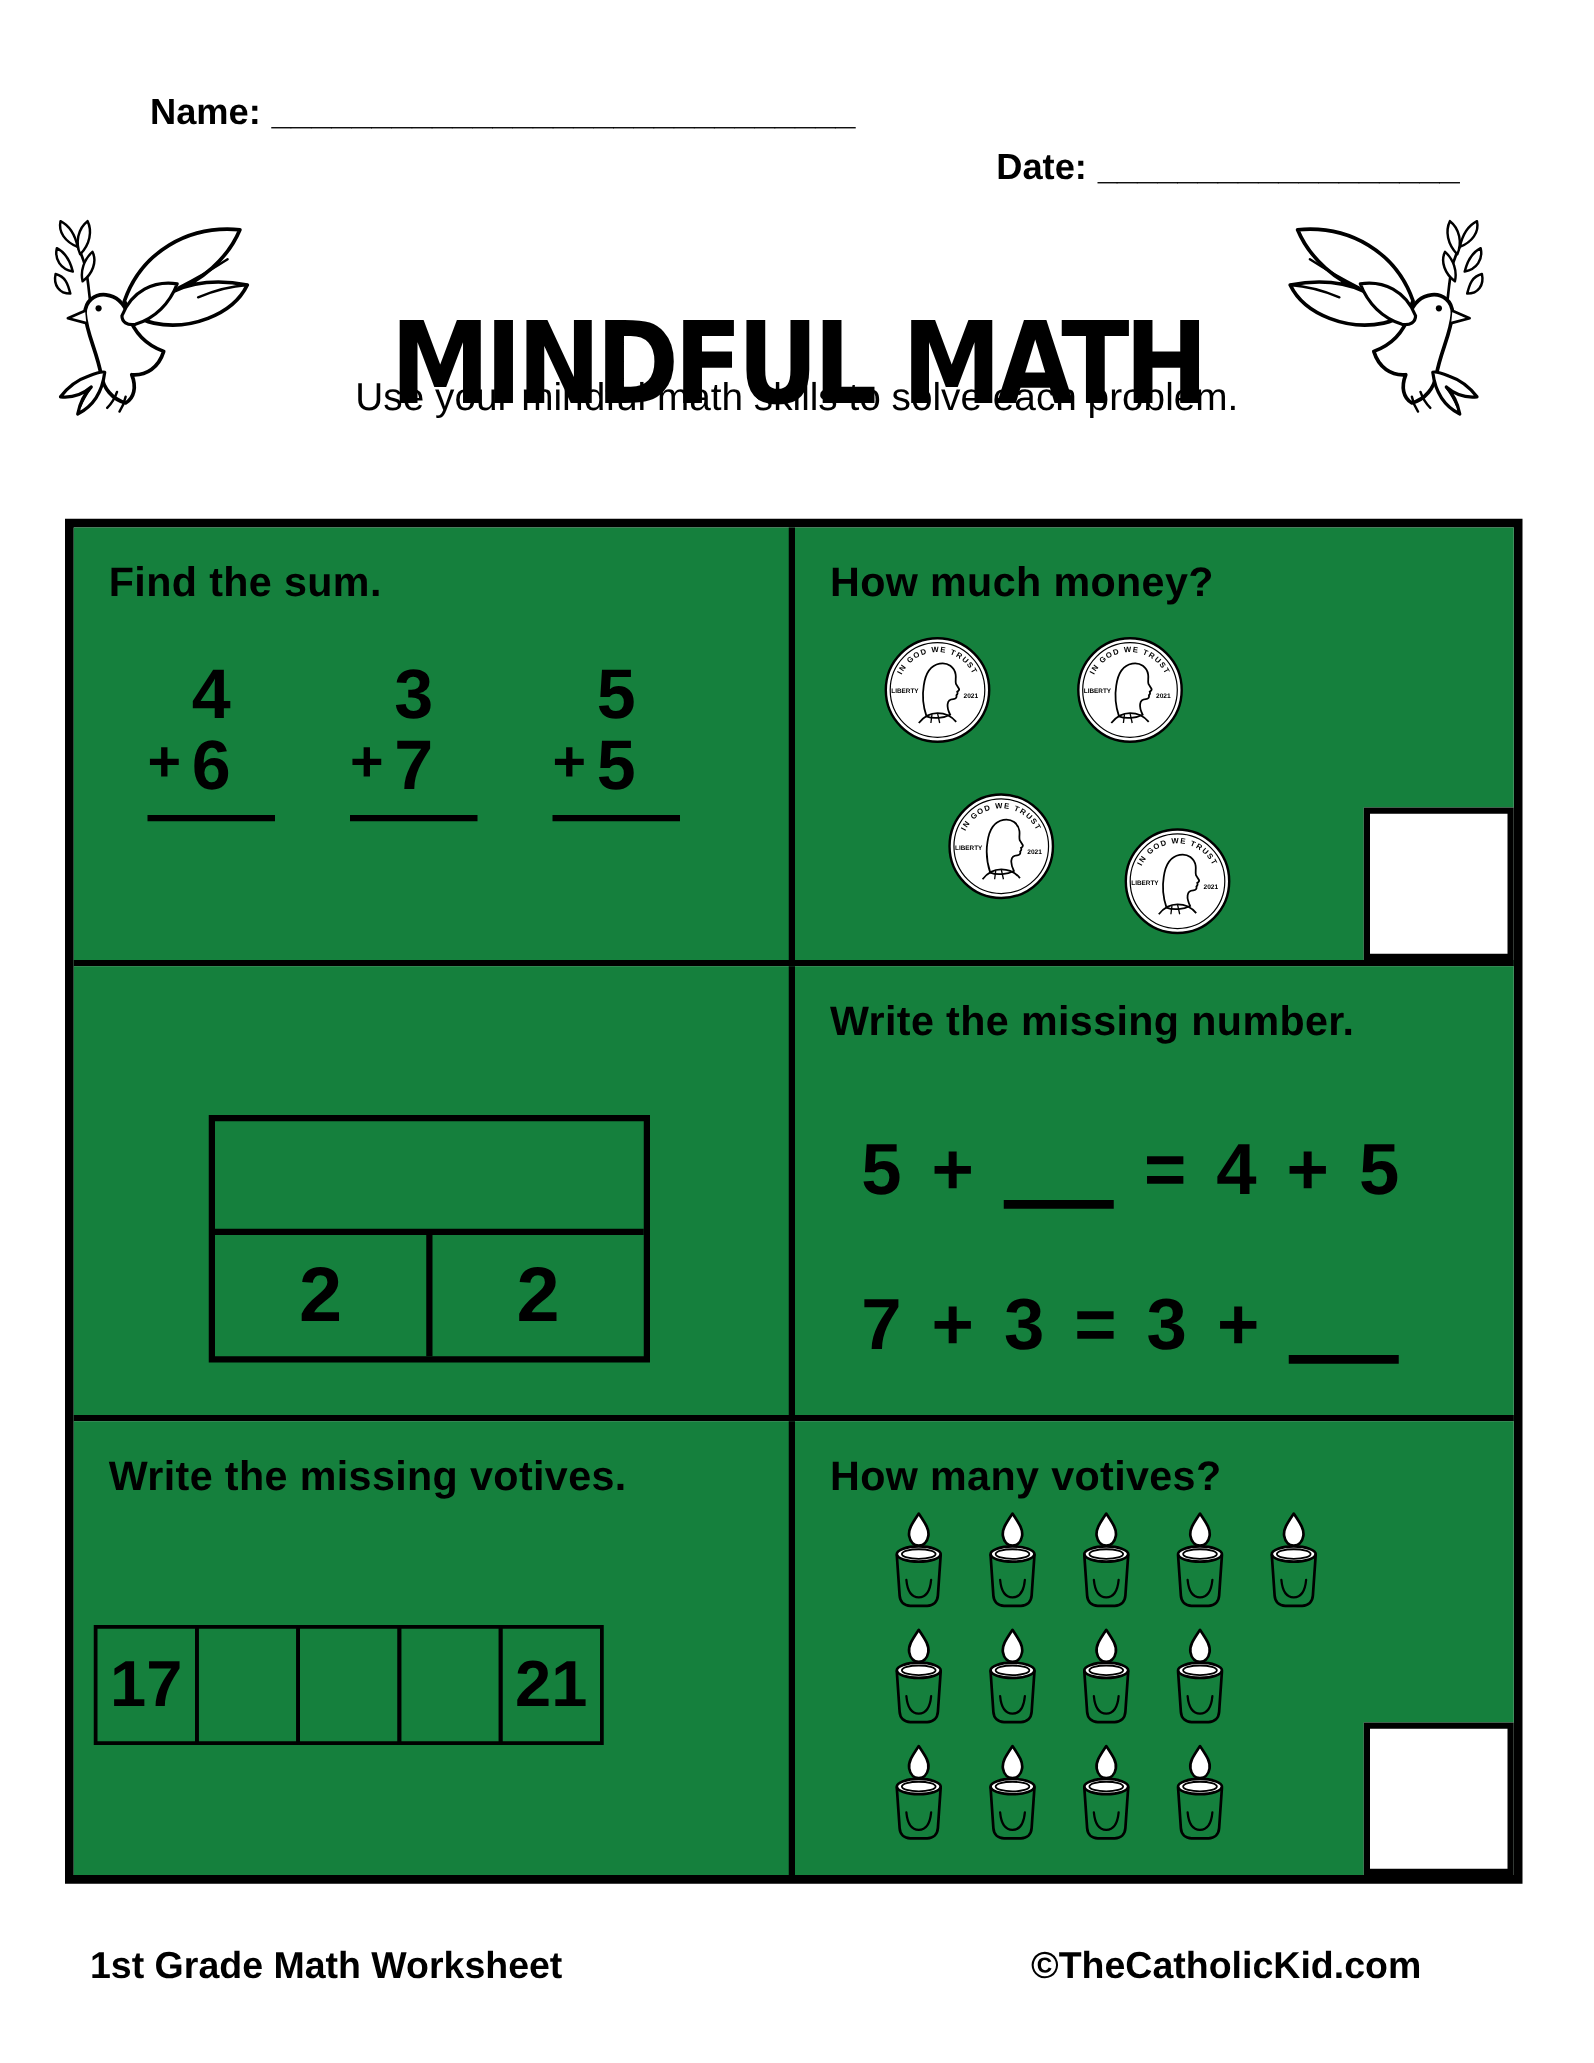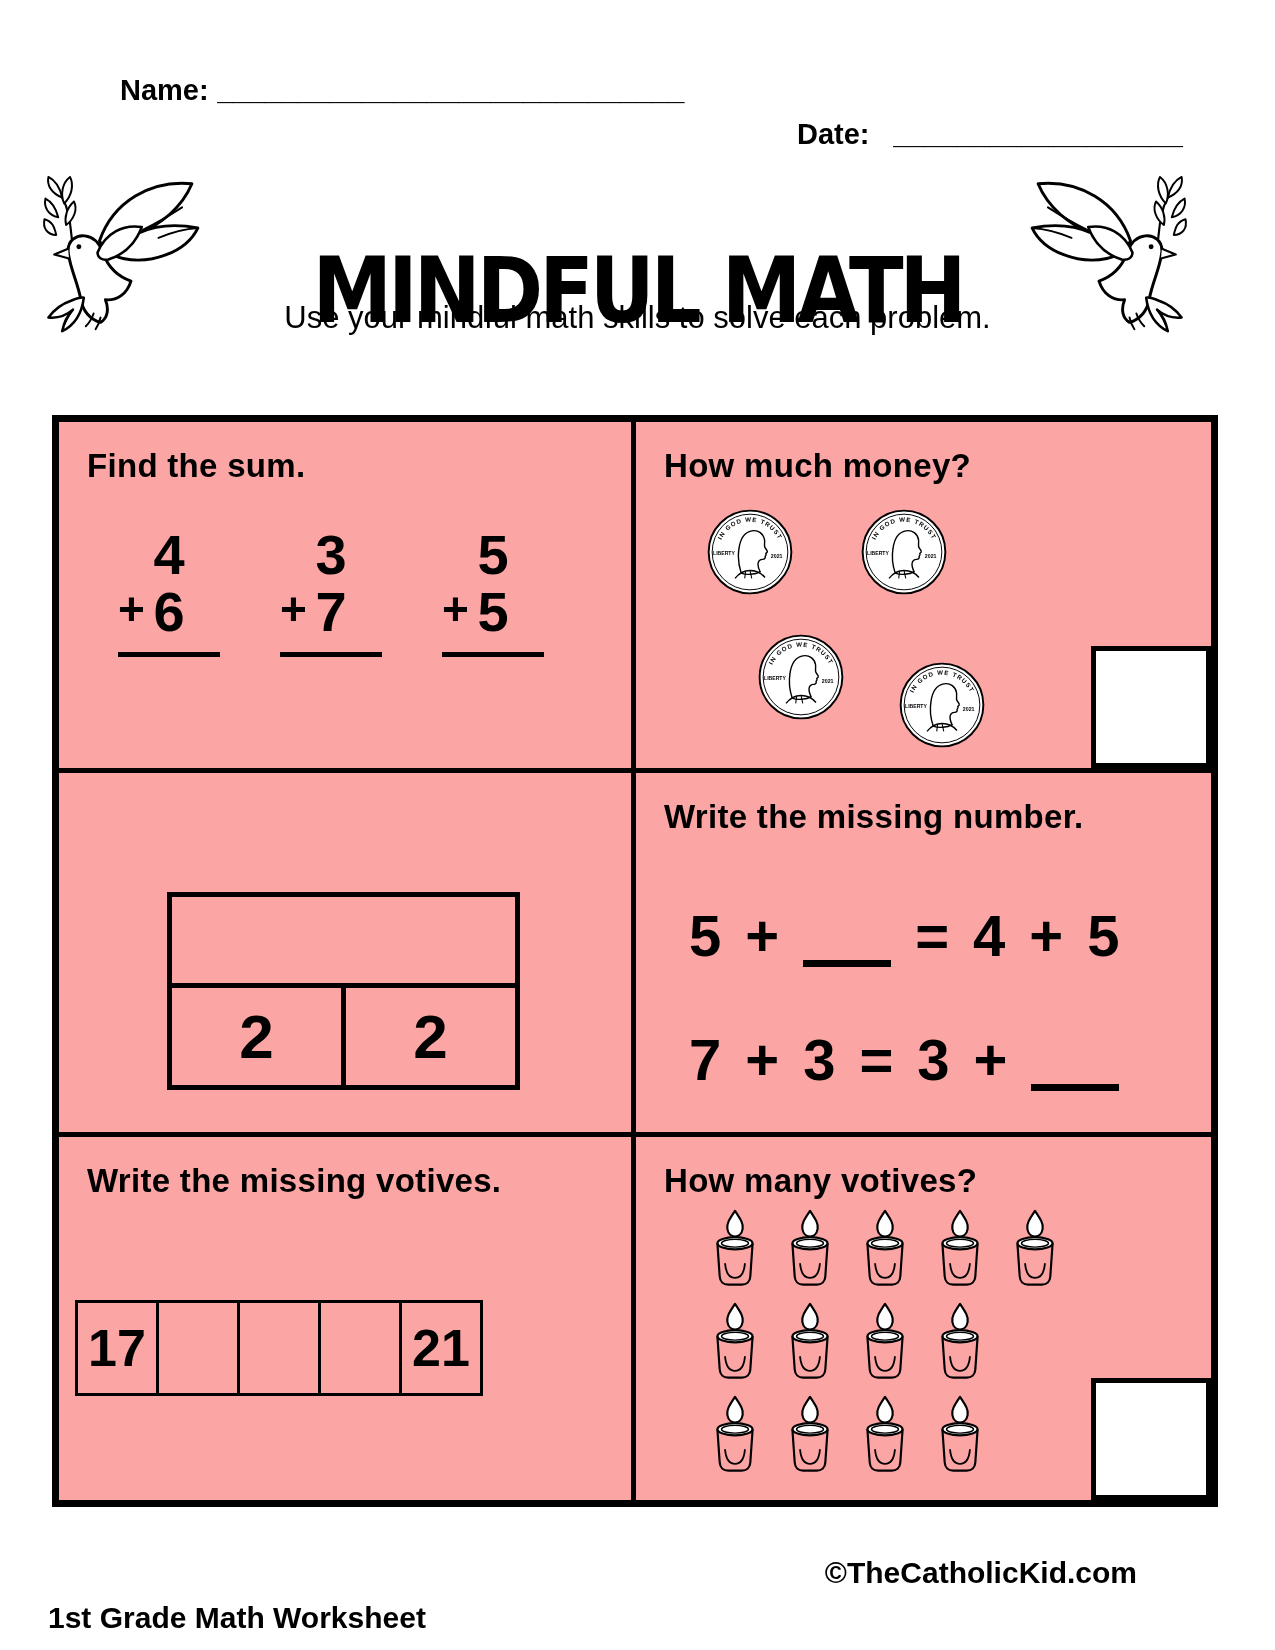--- a/index.html
+++ b/index.html
@@ -3,38 +3,38 @@
 <meta charset="utf-8">
 <style>
   html,body{margin:0;padding:0;background:#fff;}
   body{width:1275px;height:1650px;position:relative;overflow:hidden;
        font-family:"Liberation Sans",sans-serif;color:#000;}
   svg{display:block;}
   
   .topfield{position:absolute;top:74px;display:flex;align-items:flex-end;
             font-size:29px;font-weight:bold;white-space:nowrap;}
   #name-field{left:120px;}
-  #date-field{left:797px;gap:15px;}
+  #date-field{left:797px;}
   .fill-line{display:inline-block;overflow:hidden;margin-left:8px;font-weight:bold;}
   #name-line{width:476px;}
   #date-line{width:296px;margin-top:44px;}
   
   .page-title{position:absolute;top:184px;left:0;width:100%;text-align:center;
     font-family:"DejaVu Sans",sans-serif;font-weight:bold;font-size:80px;
     letter-spacing:-4px;transform:scaleY(1.14);transform-origin:top;}
   .page-subtitle{position:absolute;top:300px;left:0;width:100%;text-align:center;
     font-size:31px;font-weight:500;letter-spacing:0px;}
   .dove{position:absolute;top:172px;width:178px;height:172px;}
   .dove.left{left:40px;}
   .dove.right{left:1012px;transform:scaleX(-1);}
   
   .grid{position:absolute;left:52px;top:415px;width:1166px;height:1092px;
         border:7px solid #000;box-sizing:border-box;display:grid;
         grid-template-columns:577px 1fr;grid-template-rows:351px 364px 1fr;}
-  .cell{position:relative;box-sizing:border-box;background:#fca5a5;}
+  .cell{position:relative;box-sizing:border-box;background:#15803d;}
   .cell.cl{border-right:5px solid #000;}
   .cell.rt{border-bottom:5px solid #000;}
   .cell-title{position:absolute;left:28px;top:25px;font-size:33px;font-weight:600;
               letter-spacing:.3px;white-space:nowrap;}
   .answer-box{position:absolute;right:0;bottom:0;width:120px;height:122px;
               border:5px solid #000;box-sizing:border-box;background:#fff;}
   
   .sum-problems{position:absolute;left:59px;top:104px;display:flex;gap:60px;}
   .sum-problem{position:relative;width:102px;font-weight:700;font-size:56px;
                line-height:1.02;text-align:center;}
@@ -66,21 +66,21 @@
   .seq-box{width:84px;height:96px;border:3px solid #000;box-sizing:border-box;
            margin-left:-3px;display:flex;align-items:center;justify-content:center;
            font-size:52px;font-weight:600;}
   .seq-box.first{margin-left:0;}
   
   .votive-rows{position:absolute;left:72px;top:70px;}
   .votive-row{display:flex;gap:21px;margin-bottom:7px;}
   .candle{width:54px;height:86px;}
   
   .footer-text{position:absolute;top:1556px;font-size:30px;font-weight:700;white-space:nowrap;}
-  #footer-left{left:48px;margin-top:45px;}
+  #footer-left{left:72px;}
   #footer-right{right:138px;}
   .hidden-defs{position:absolute;width:0;height:0;}
 </style>
 </head>
 <body>
 
 <svg class="hidden-defs" aria-hidden="true">
     <defs>
   <path id="penny-arc" d="M15,60 A36,36 0 1 1 85,60" fill="none"></path>
 </defs>

